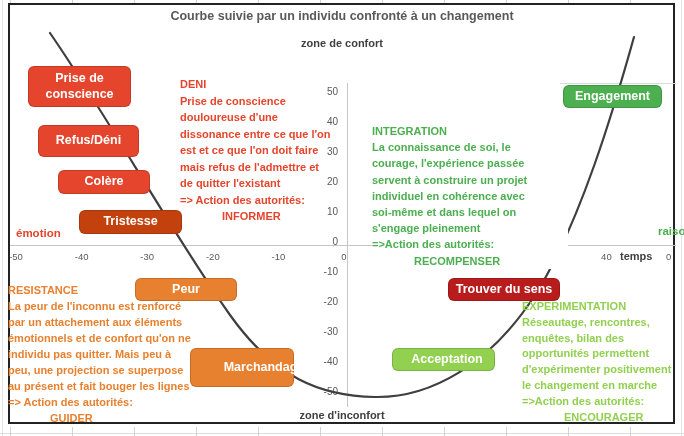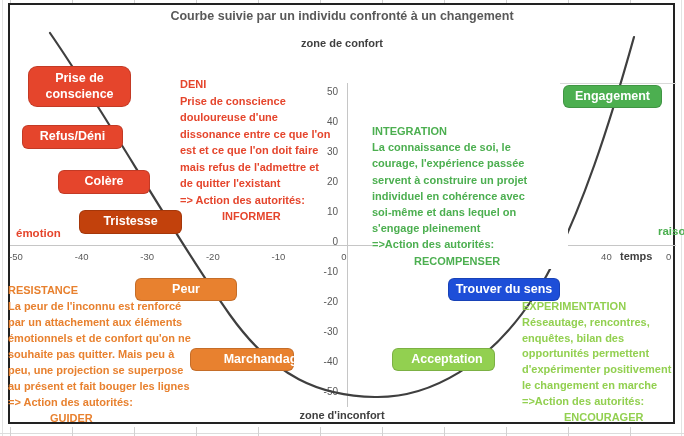--- a/index.html
+++ b/index.html
@@ -30,25 +30,25 @@
   .axis-temps{position:absolute;left:618px;top:250px;font-size:11px;font-weight:bold;color:#3f3f3f;background:#fff;padding:0 2px;}
   .axis-end-tick{position:absolute;left:666px;top:251px;font-size:9.5px;color:#595959;}
   
   .curve-svg{position:absolute;left:0;top:0;pointer-events:none;}
   
   .stages-layer{position:absolute;left:0;top:0;width:684px;height:436px;}
   .stage{position:absolute;border-radius:6px;color:#fff;font-weight:bold;font-size:12.5px;
          display:flex;align-items:center;justify-content:center;text-align:center;
          white-space:pre-line;line-height:1.25;border:1px solid rgba(0,0,0,0.15);box-sizing:border-box;}
   .pos-prise-de-conscience{left:28px;top:66px;width:103px;height:41px;}
-  .pos-refus-deni{left:22px;top:125px;width:101px;height:24px;}
+  .pos-refus-deni{left:38px;top:125px;width:101px;height:32px;}
   .pos-colere{left:58px;top:170px;width:92px;height:24px;}
   .pos-tristesse{left:79px;top:210px;width:103px;height:24px;}
   .pos-peur{left:135px;top:278px;width:102px;height:23px;}
-  .pos-marchandage{left:190px;top:348px;width:104px;height:23px;padding-left:44px;}
+  .pos-marchandage{left:190px;top:348px;width:104px;height:39px;padding-left:44px;}
   .pos-acceptation{left:392px;top:348px;width:103px;height:23px;padding-left:7px;}
   .pos-trouver-du-sens{left:448px;top:278px;width:112px;height:23px;}
   .pos-engagement{left:563px;top:85px;width:99px;height:23px;}
   
   .ann{position:absolute;font-weight:bold;font-size:11px;line-height:16px;}
   #ann-deni{left:180px;top:76px;width:180px;line-height:16.5px;}
   #ann-integration{left:372px;top:76px;width:196px;line-height:16.2px;background:#fff;}
   #ann-resistance{left:8px;top:282px;width:224px;}
   #ann-experimentation{left:522px;top:299px;width:162px;line-height:15.8px;}
   .ann-action-word{padding-left:42px;}
@@ -101,29 +101,29 @@
   <div class="axis-emotion" style="color: rgb(229, 69, 44);">émotion</div>
   <div class="axis-raison" style="color: rgb(76, 175, 80); padding-left: 34px;">raison</div>
   <div class="axis-temps">temps</div>
   <div class="axis-end-tick">0</div>
 
   <svg class="curve-svg" width="684" height="436" viewBox="0 0 684 436">
     <path d="M 50 33 C 110 120, 170 230, 230 315 C 275 378, 320 396, 375 397 C 430 398, 490 365, 535 295 C 580 225, 615 105, 634 37" fill="none" stroke="#3F3F3F" stroke-width="2.2" stroke-linecap="round"></path>
   </svg>
 
   <div class="stages-layer" id="stages">
-      <div class="stage pos-prise-de-conscience" style="background: rgb(229, 69, 44); border-radius: 9px;">Prise de
+      <div class="stage pos-prise-de-conscience" style="background: rgb(229, 69, 44);">Prise de
 conscience</div>
       <div class="stage pos-refus-deni" style="background: rgb(229, 69, 44);">Refus/Déni</div>
       <div class="stage pos-colere" style="background: rgb(229, 69, 44);">Colère</div>
       <div class="stage pos-tristesse" style="background: #c2410c;">Tristesse</div>
       <div class="stage pos-peur" style="background: rgb(232, 129, 47);">Peur</div>
       <div class="stage pos-marchandage" style="background: rgb(232, 129, 47);">Marchandage</div>
       <div class="stage pos-acceptation" style="background: rgb(146, 208, 80);">Acceptation</div>
-      <div class="stage pos-trouver-du-sens" style="background: #1d4ed8; text-align: center;">Trouver du sens</div>
+      <div class="stage pos-trouver-du-sens" style="background: #b91c1c; text-align: center;">Trouver du sens</div>
       <div class="stage pos-engagement" style="background: rgb(76, 175, 80);">Engagement</div>
     </div>
 
   <div class="ann" id="ann-deni" style="color: rgb(229, 69, 44);">
       <div class="ann-heading">DENI</div>
       <div class="ann-line">Prise de conscience</div>
       <div class="ann-line">douloureuse d'une</div>
       <div class="ann-line">dissonance entre ce que l'on</div>
       <div class="ann-line">est et ce que l'on doit faire</div>
       <div class="ann-line">mais refus de l'admettre et</div>
@@ -140,21 +140,21 @@
       <div class="ann-line">soi-même et dans lequel on</div>
       <div class="ann-line">s'engage pleinement</div>
       <div class="ann-action-label">=&gt;Action des autorités:</div>
       <div class="ann-action-word">RECOMPENSER</div>
     </div>
   <div class="ann" id="ann-resistance" style="color: rgb(232, 129, 47);">
       <div class="ann-heading">RESISTANCE</div>
       <div class="ann-line">La peur de l'inconnu est renforcé</div>
       <div class="ann-line">par un attachement aux éléments</div>
       <div class="ann-line">émotionnels et de confort qu'on ne</div>
-      <div class="ann-line">souhaite pas quitter. Mais peu à</div>
+      <div class="ann-line">individu pas quitter. Mais peu à</div>
       <div class="ann-line">peu, une projection se superpose</div>
       <div class="ann-line">au présent et fait bouger les lignes</div>
       <div class="ann-action-label">=&gt; Action des autorités:</div>
       <div class="ann-action-word">GUIDER</div>
     </div>
   <div class="ann" id="ann-experimentation" style="color: rgb(146, 208, 80);">
       <div class="ann-heading">EXPERIMENTATION</div>
       <div class="ann-line">Réseautage, rencontres,</div>
       <div class="ann-line">enquêtes, bilan des</div>
       <div class="ann-line">opportunités permettent</div>

